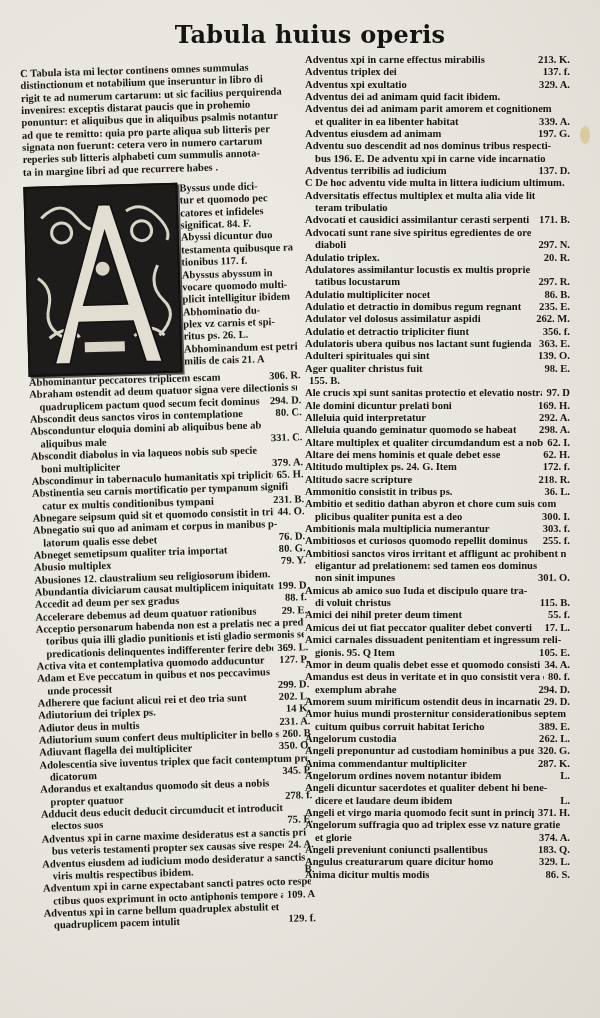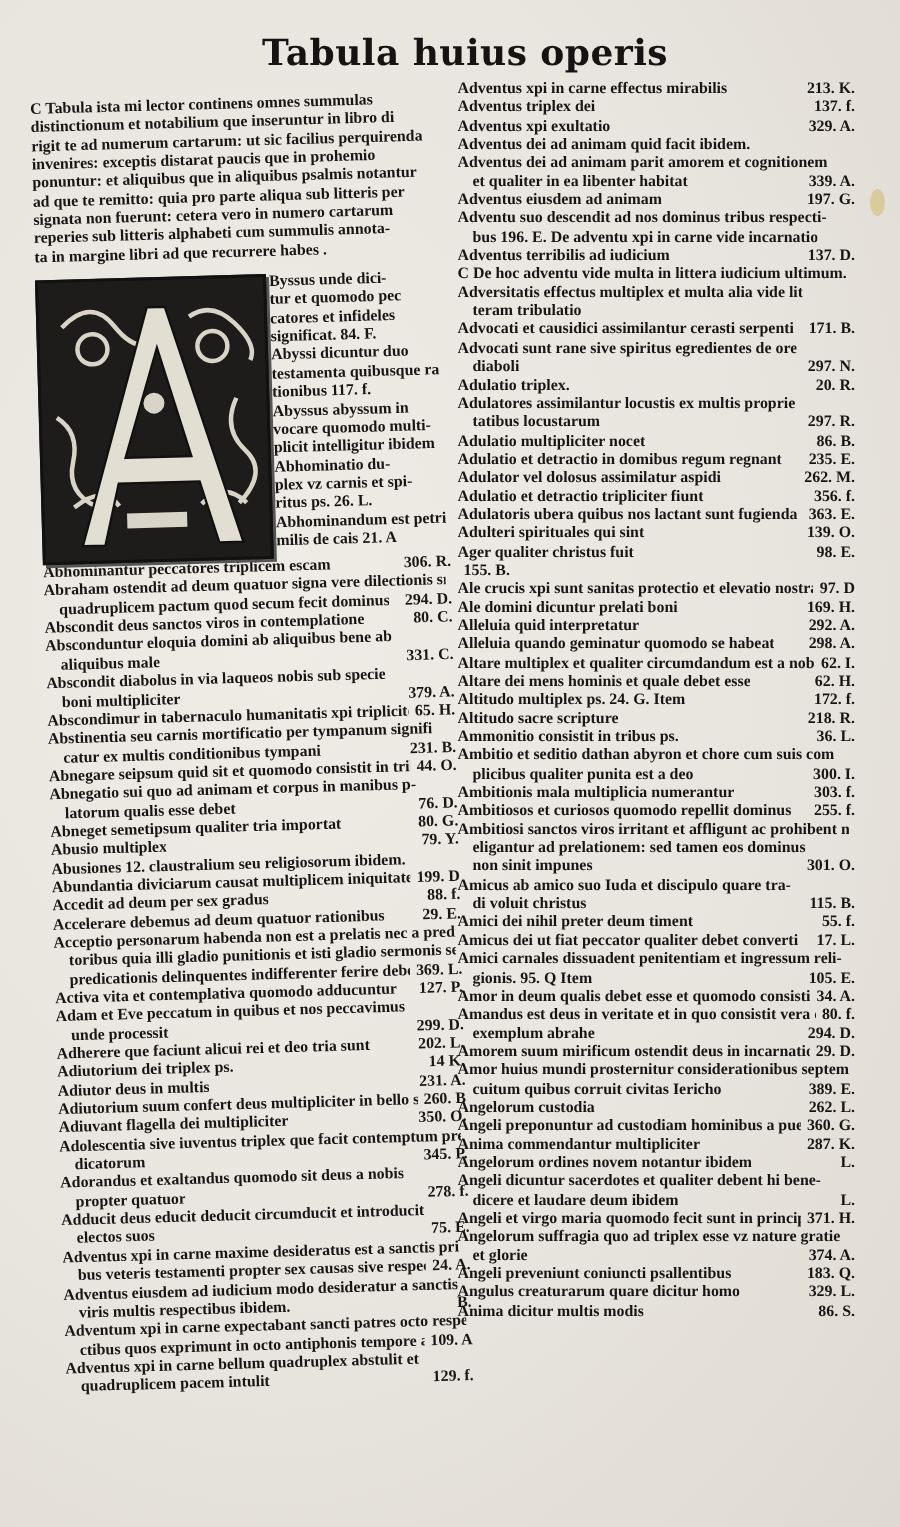--- a/index.html
+++ b/index.html
@@ -475,30 +475,30 @@
       </div>
       <div class="entry">
         <span class="t">Amorem suum mirificum ostendit deus in incarnatione</span>
         <span class="r">29. D.</span>
       </div>
       <div class="entry">
         <span class="t">Amor huius mundi prosternitur considerationibus septem cir-</span>
         <span class="r"></span>
       </div>
       <div class="entry cont">
-        <span class="t">cuitum quibus corruit civitas Iericho</span>
+        <span class="t">cuitum quibus corruit habitat Iericho</span>
         <span class="r">389. E.</span>
       </div>
       <div class="entry">
         <span class="t">Angelorum custodia</span>
         <span class="r">262. L.</span>
       </div>
       <div class="entry">
         <span class="t">Angeli preponuntur ad custodiam hominibus a pueritia</span>
-        <span class="r">360. G.</span>
+        <span class="r">320. G.</span>
       </div>
       <div class="entry">
         <span class="t">Anima commendantur multipliciter</span>
         <span class="r">287. K.</span>
       </div>
       <div class="entry">
         <span class="t">Angelorum ordines novem notantur ibidem</span>
         <span class="r">L.</span>
       </div>
       <div class="entry">

